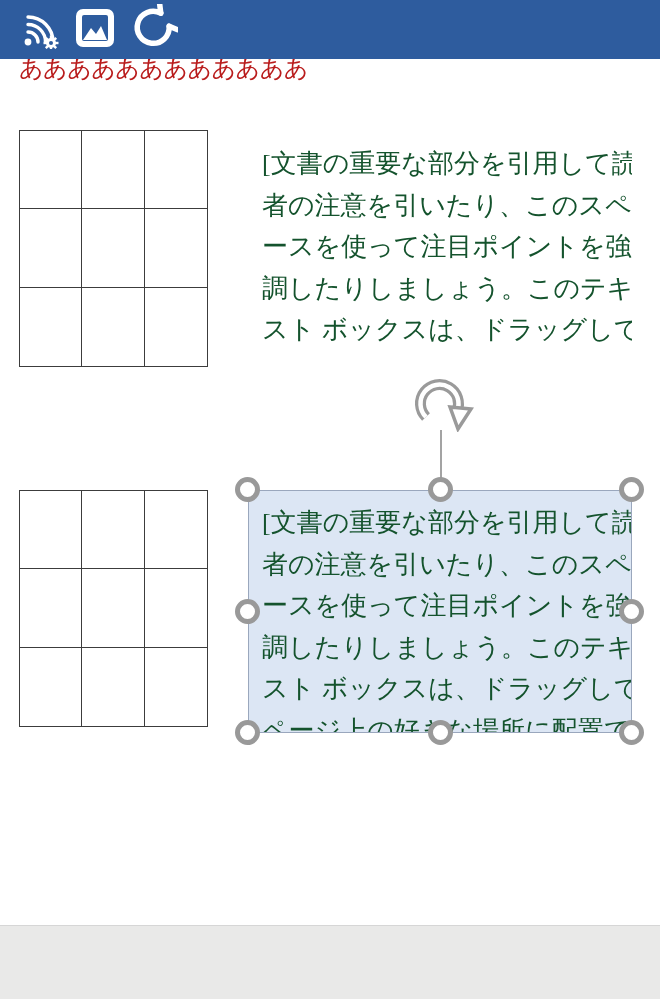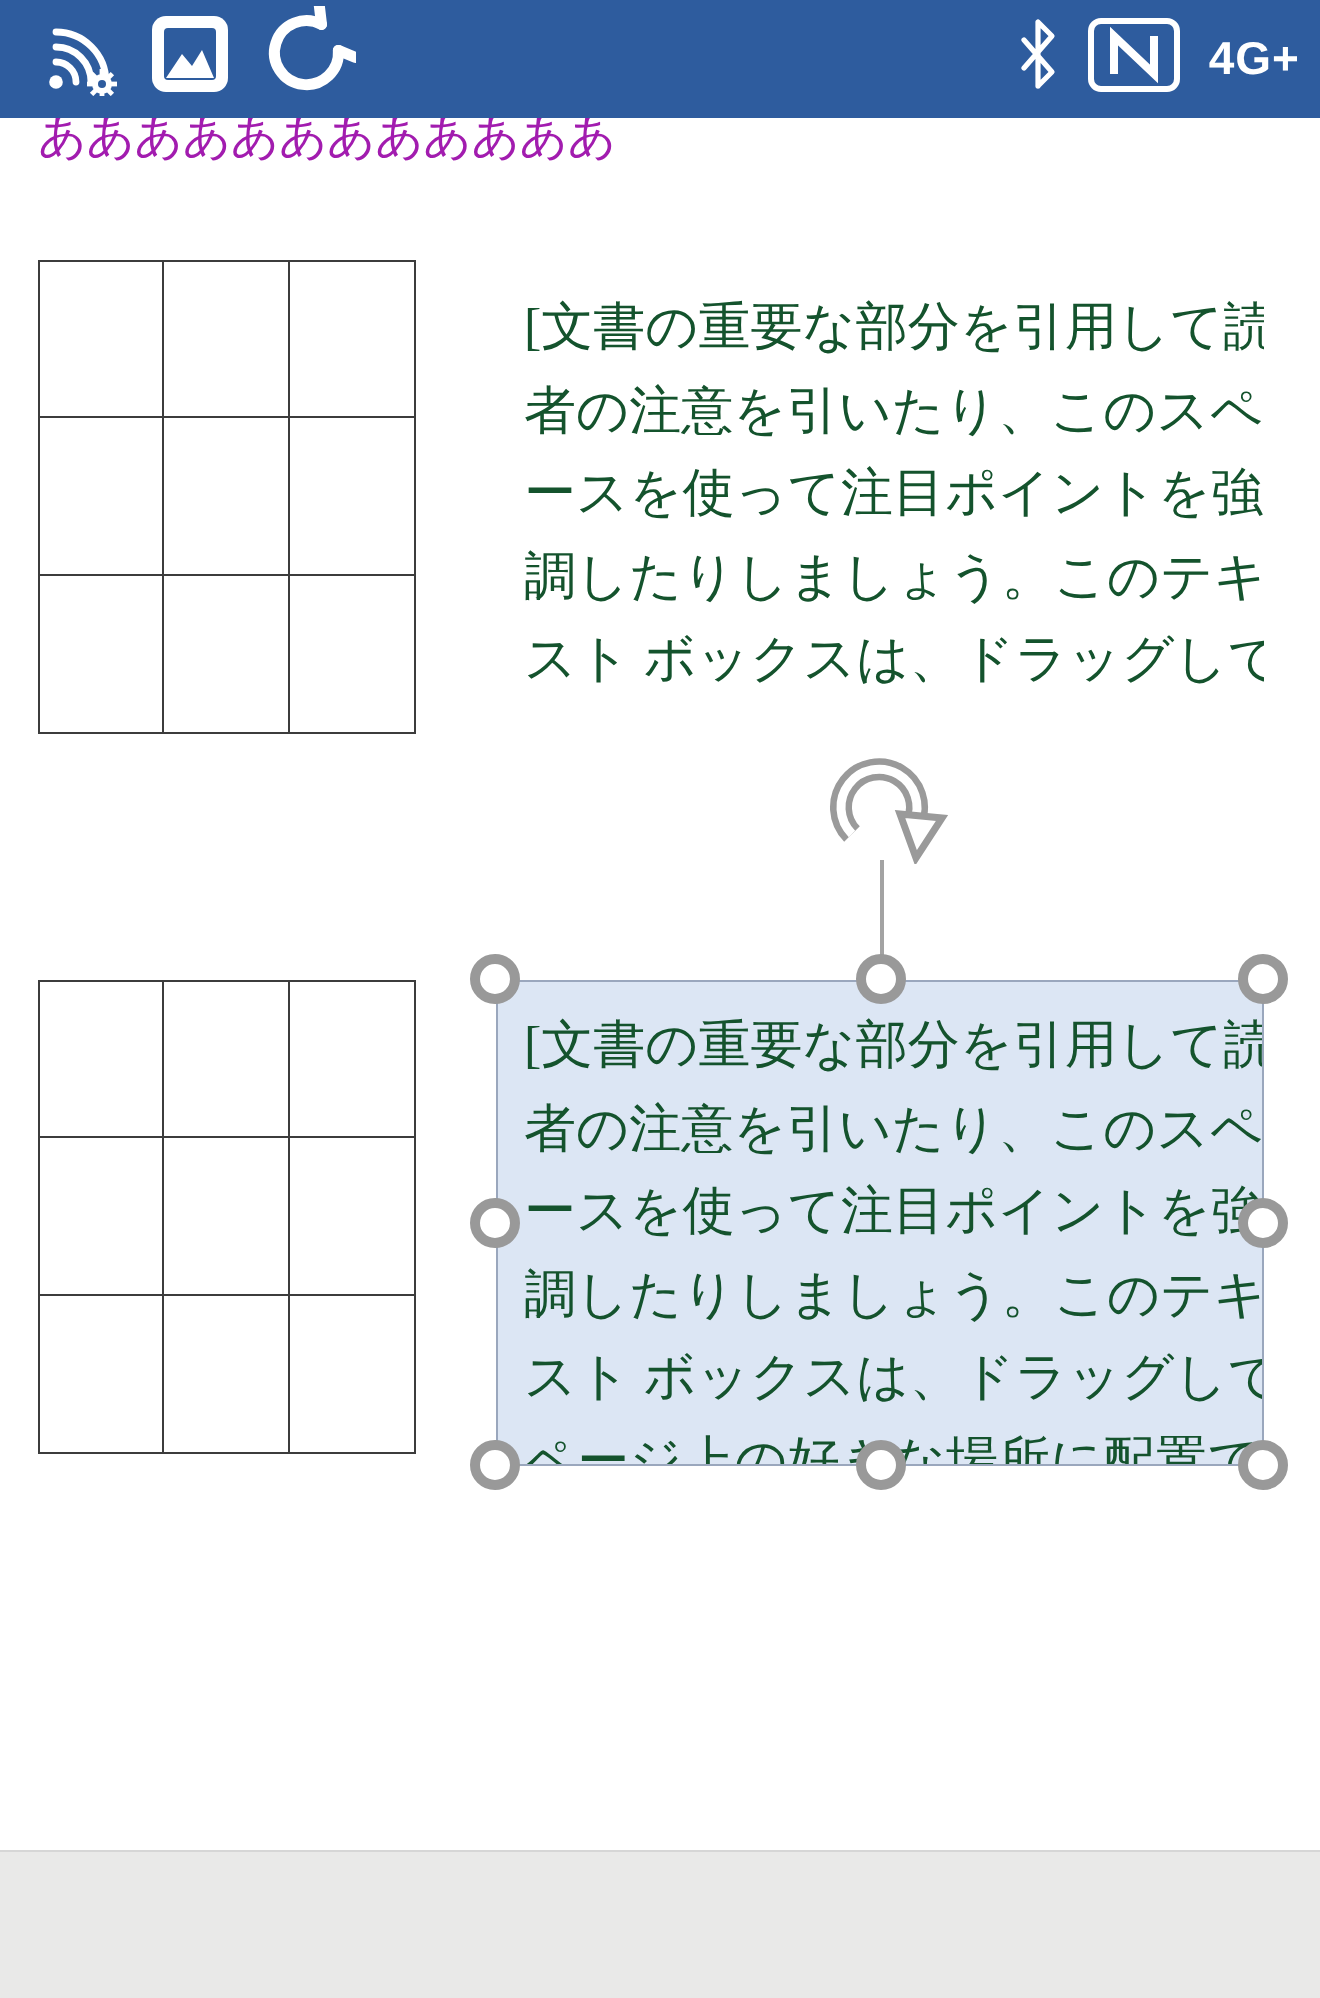--- a/index.html
+++ b/index.html
@@ -12,21 +12,21 @@
     background:#2e5c9e; z-index:20; display:flex; align-items:center; }
   .sb-left { position:absolute; left:18px; top:0; height:59px; display:flex; align-items:center; gap:16px; }
   .sb-right { position:absolute; right:10px; top:0; height:59px; display:flex; align-items:center; gap:14px; }
   .sb-carrier { color:#ffffff; font-size:23px; font-weight:bold; letter-spacing:0.5px; }
 
   
   .doc { position:absolute; left:0; top:0; width:660px; height:925px; background:#ffffff; z-index:1; }
   .doc-serif { font-family:"Liberation Serif","DejaVu Serif",serif; color:#14532d; }
 
   .aaa-row { position:absolute; left:19px; top:52px; font-size:24px; letter-spacing:-0.5px;
-    white-space:nowrap; color:#a21caf; }
+    white-space:nowrap; color:#b91c1c; }
 
   .grid-table { position:absolute; width:189px; height:237px;
     display:grid; grid-template-columns:repeat(3,1fr); grid-template-rows:repeat(3,1fr);
     border:1.5px solid #3c3c3c; background:#fff; }
   .grid-table .cell { border-right:1.5px solid #3c3c3c; border-bottom:1.5px solid #3c3c3c; }
   .grid-table .cell:nth-child(3n) { border-right:none; }
   .grid-table .cell:nth-child(n+7) { border-bottom:none; }
   #table1 { left:19px; top:130px; }
   #table2 { left:19px; top:490px; }
 
@@ -85,34 +85,20 @@
       </span>
       <span>
         <svg width="48" height="48" viewBox="0 0 48 48">
           <g transform="rotate(-18 24 24)" stroke="#ffffff" fill="none" stroke-linecap="round">
             <path d="M35 12 A16 16 0 1 0 39 27" stroke-width="5.5"></path>
             <path d="M35 12 L37 2" stroke-width="5.5"></path>
             <path d="M39 27 L46 33" stroke-width="5.5"></path>
           </g>
         </svg>
       </span>
-    </div>
-    <div class="sb-right">
-      <span>
-        <svg width="22" height="38" viewBox="0 0 22 38">
-          <path d="M11 3 L11 35 M11 3 L18 10 L4 26 M11 35 L18 28 L4 12" stroke="#ffffff" stroke-width="2.6" fill="none" stroke-linejoin="round" stroke-linecap="round"></path>
-        </svg>
-      </span>
-      <span>
-        <svg width="46" height="37" viewBox="0 0 46 37">
-          <rect x="1.5" y="1.5" width="43" height="34" rx="5" stroke="#ffffff" stroke-width="3" fill="none"></rect>
-          <path d="M13 28 V9 L33 28 V9" stroke="#ffffff" stroke-width="4" fill="none" stroke-linejoin="miter"></path>
-        </svg>
-      </span>
-      <span class="sb-carrier">4G+</span>
     </div>
   </div>
 
   <div class="doc">
 
     <div class="aaa-row doc-serif">ああああああああああああ</div>
 
     <div class="grid-table" id="table1">
       <div class="cell"></div>
       <div class="cell"></div>

